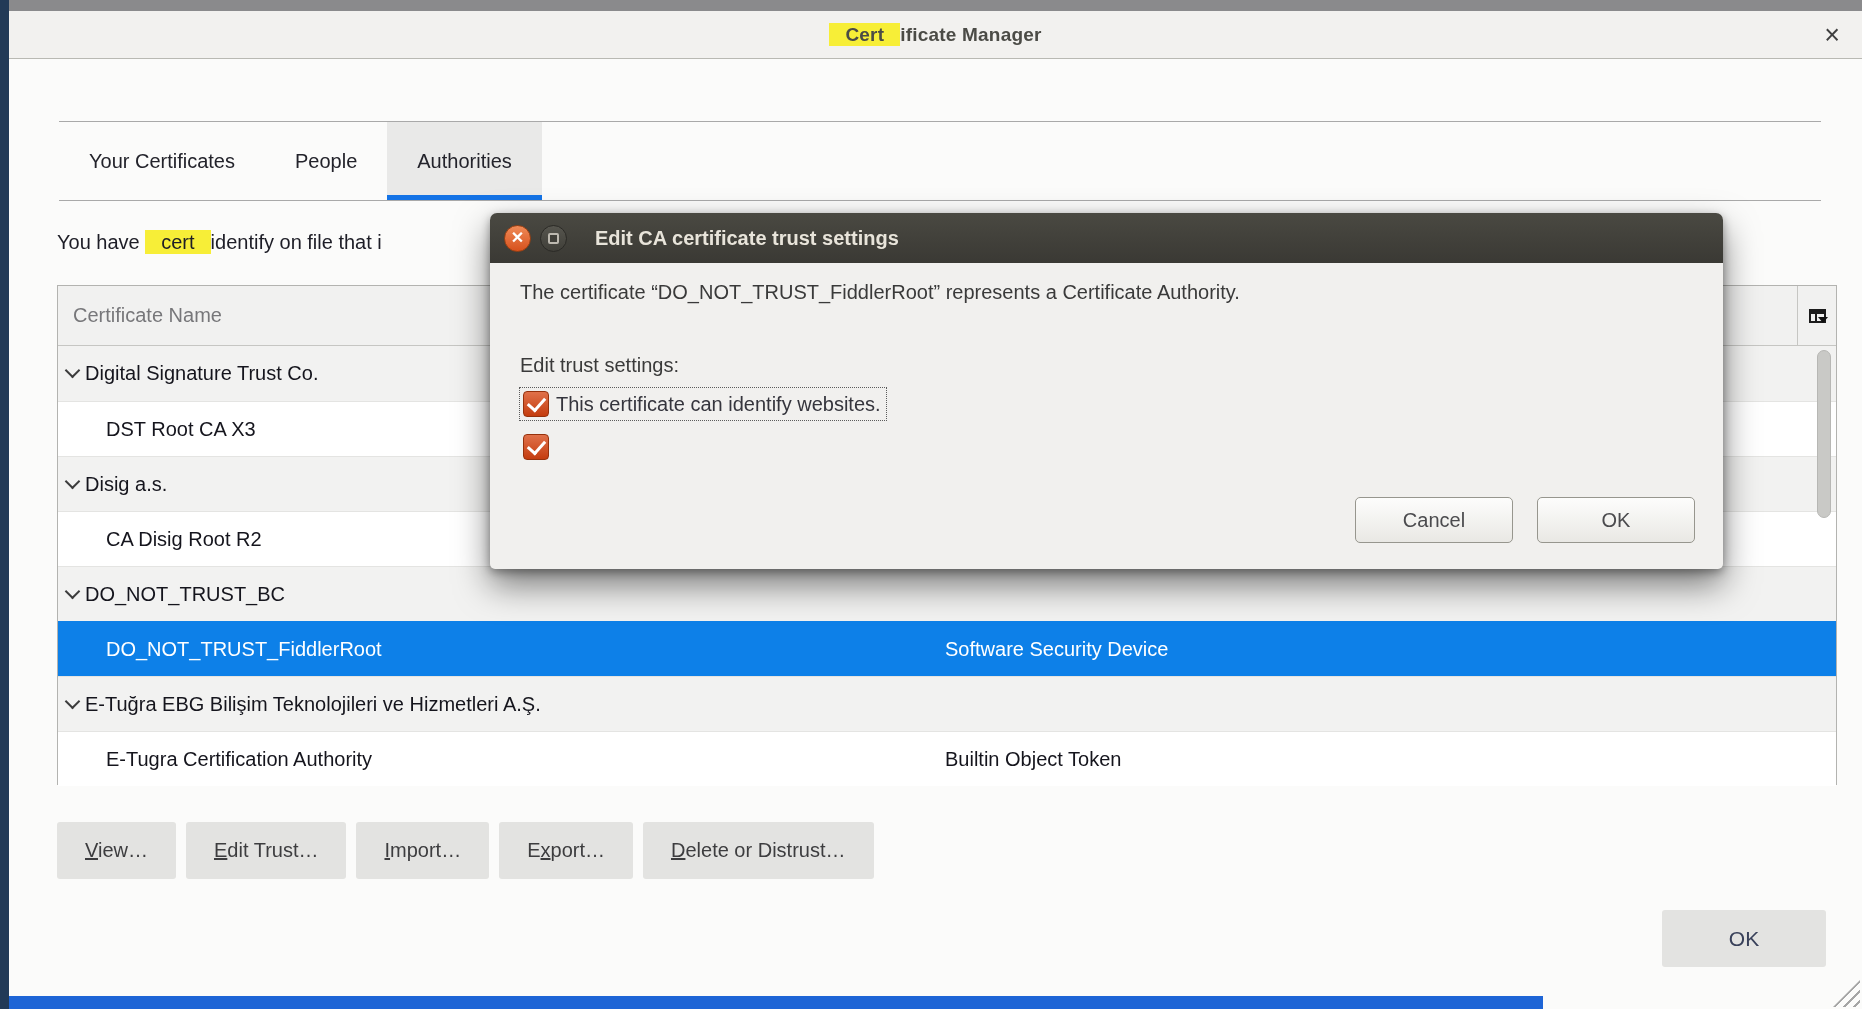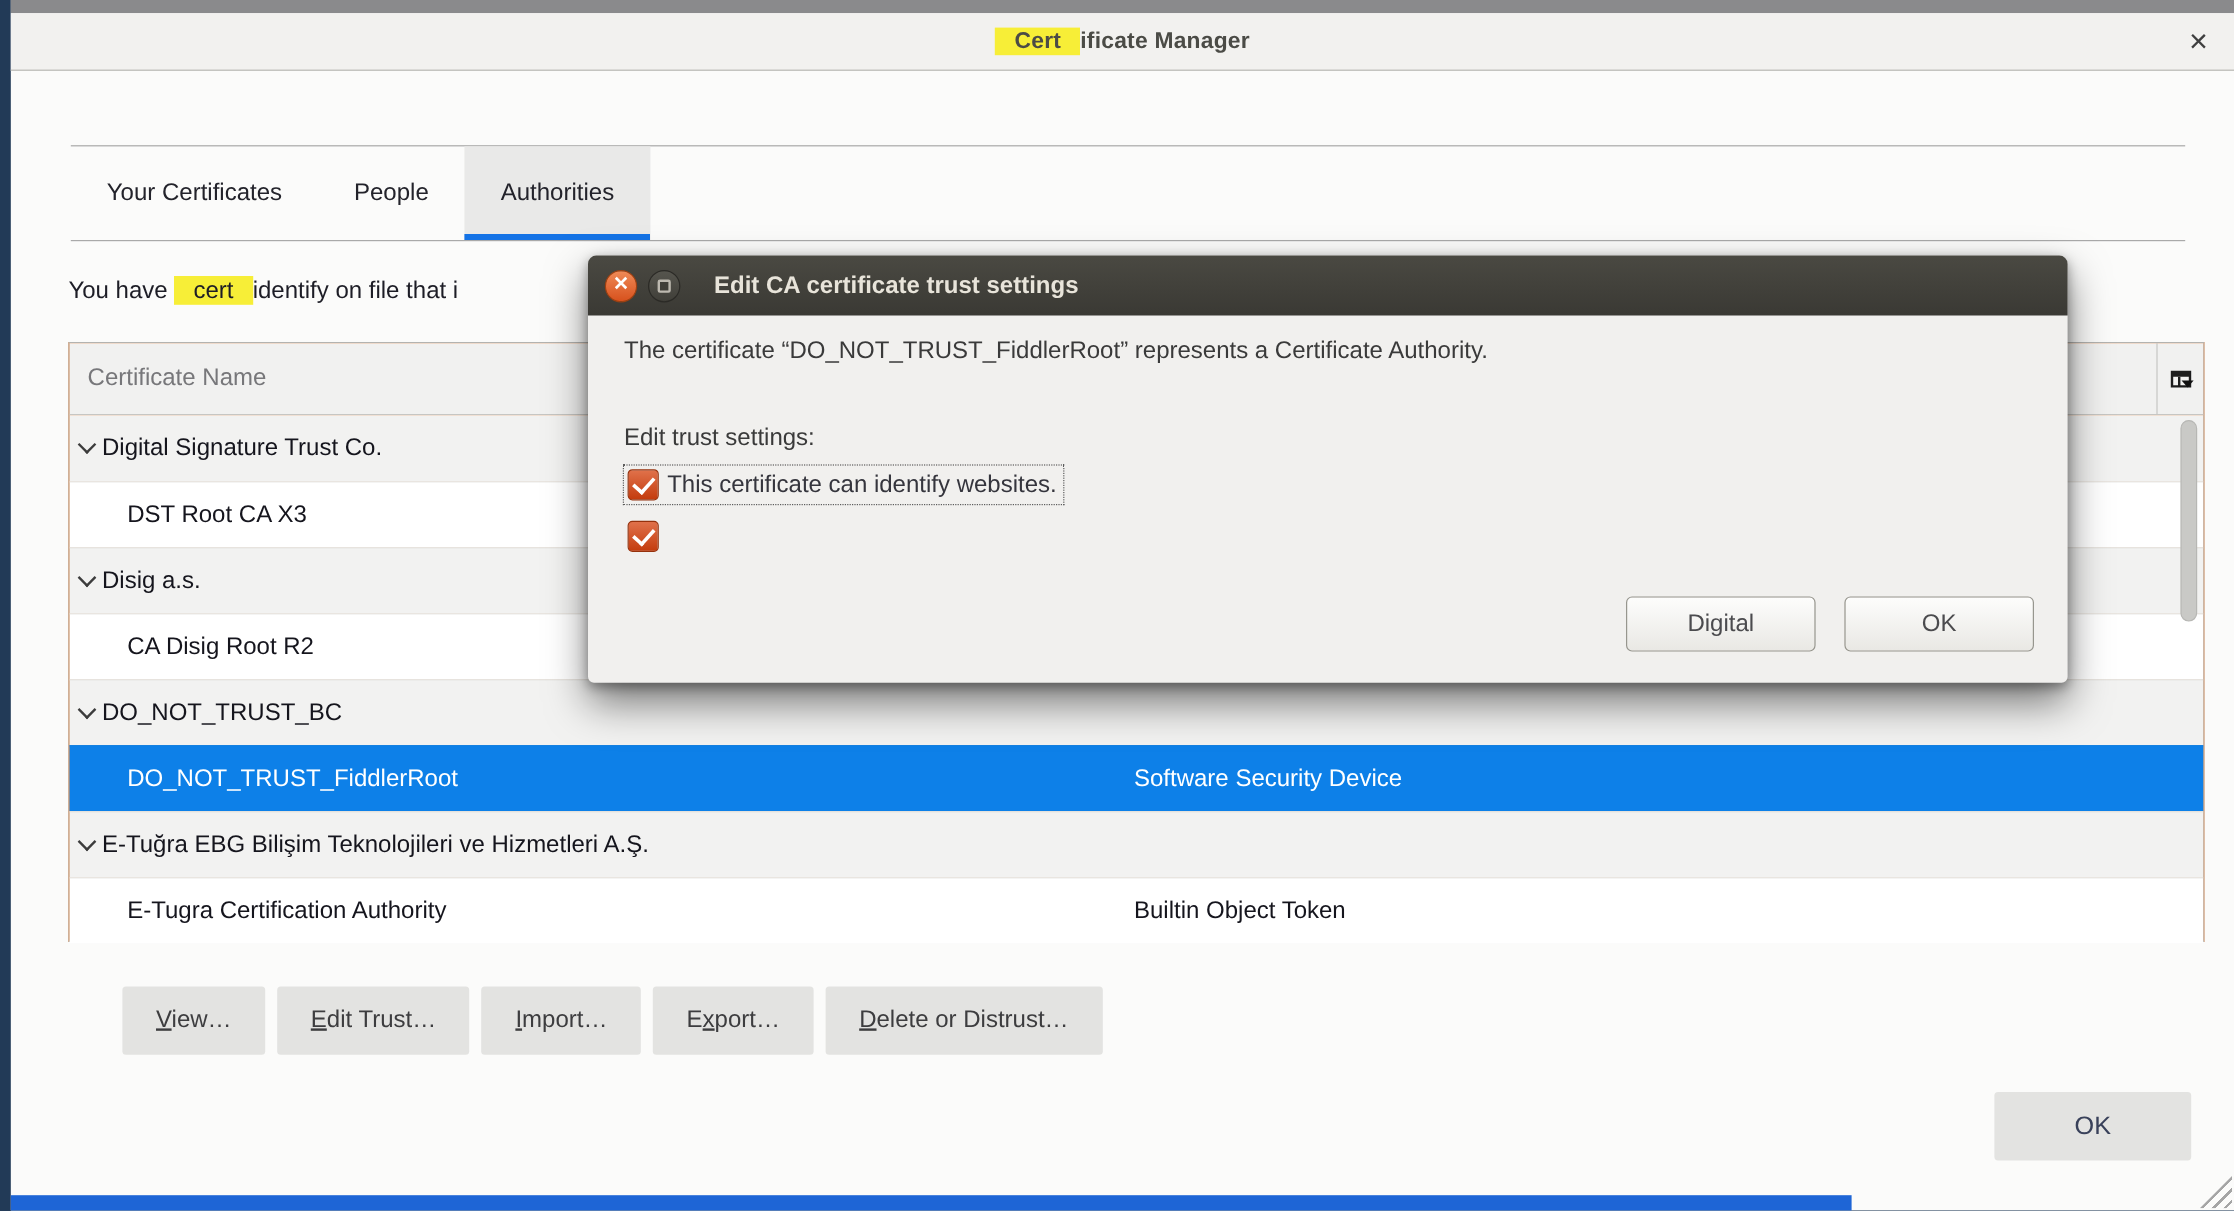--- a/index.html
+++ b/index.html
@@ -21,21 +21,21 @@
   .tabs{position:absolute;left:50px;top:121px;width:1762px;height:80px;
         border-top:1px solid #a9a9a9;border-bottom:1px solid #a9a9a9;display:flex;}
   .tab{display:flex;align-items:center;padding:0 30px;font-size:20px;color:#23232b;}
   .tab.active{background:#e9e9e8;box-shadow:inset 0 -5px 0 #1473e6;}
 
   
   .intro{position:absolute;left:48px;top:231px;font-size:20px;color:#1d1d26;white-space:nowrap;}
 
   
   .table{position:absolute;left:48px;top:285px;width:1780px;height:500px;
-         border:1px solid #b3b3b0;background:#f97316;}
+         border:1px solid #b3b3b0;background:#14b8a6;}
   .tbl-header{height:60px;background:#f1f1f0;border-bottom:1px solid #c6c6c3;
               display:flex;align-items:center;position:relative;}
   .tbl-header-label{padding-left:15px;font-size:20px;color:#77777a;}
   .col-picker{position:absolute;right:0;top:0;width:39px;height:59px;border-left:1px solid #c6c6c3;
               display:flex;align-items:center;justify-content:center;}
   .picker-glyph{position:relative;width:17px;height:14px;border:2px solid #1c1c1c;border-top-width:5px;}
   .picker-glyph::before{content:"";position:absolute;left:4px;top:0;width:2px;height:8px;background:#1c1c1c;}
   .picker-glyph::after{content:"";position:absolute;right:-4px;bottom:-7px;width:0;height:0;
               border:5px solid transparent;border-top:6px solid #111;}
   .rows{position:relative;}
@@ -47,21 +47,21 @@
   .chevron{width:11px;height:11px;border-left:2px solid #3c3c3c;border-bottom:2px solid #3c3c3c;
            transform:rotate(-45deg);margin:-6px 7px 0 9px;flex:none;}
   .row.selected .chevron{border-color:#fff;}
   .row.child .chevron{visibility:hidden;}
   .row.child .row-label{margin-left:21px;}
   .row-device{position:absolute;left:887px;}
   .scroll-thumb{position:absolute;right:5px;top:64px;width:14px;height:168px;border-radius:8px;
                 background:#c9c9c6;border:1px solid #b7b7b4;}
 
   
-  .actions{position:absolute;left:48px;top:822px;display:flex;gap:10px;margin-left:45px;}
+  .actions{position:absolute;left:48px;top:822px;display:flex;gap:10px;}
   .action-btn{height:57px;padding:0 28px;background:#e3e3e1;border:none;border-radius:3px;
               font-size:20px;color:#3d3d3f;font-family:inherit;cursor:default;}
   .key{text-decoration:underline;}
 
   
   .footer-ok{position:absolute;right:36px;top:910px;width:164px;height:57px;background:#e3e3e1;
              border:none;border-radius:3px;font-size:21px;color:#39415a;font-family:inherit;}
 
   
   .grip{position:absolute;right:2px;bottom:2px;width:27px;height:27px;
@@ -228,19 +228,19 @@
         <label class="cb-row checked focused">
           <span class="cb"></span>
           <span class="cb-label">This certificate can identify websites.</span>
         </label>
 
         <label class="cb-row checked">
           <span class="cb"></span>
         </label>
 
       <div class="dlg-buttons">
-        <button class="dlg-btn-std">Digital</button>
+        <button class="dlg-btn-std">Cancel</button>
         <button class="dlg-btn-std">OK</button>
       </div>
     </div>
   </div>
 
 </div>
 
 </body></html>

